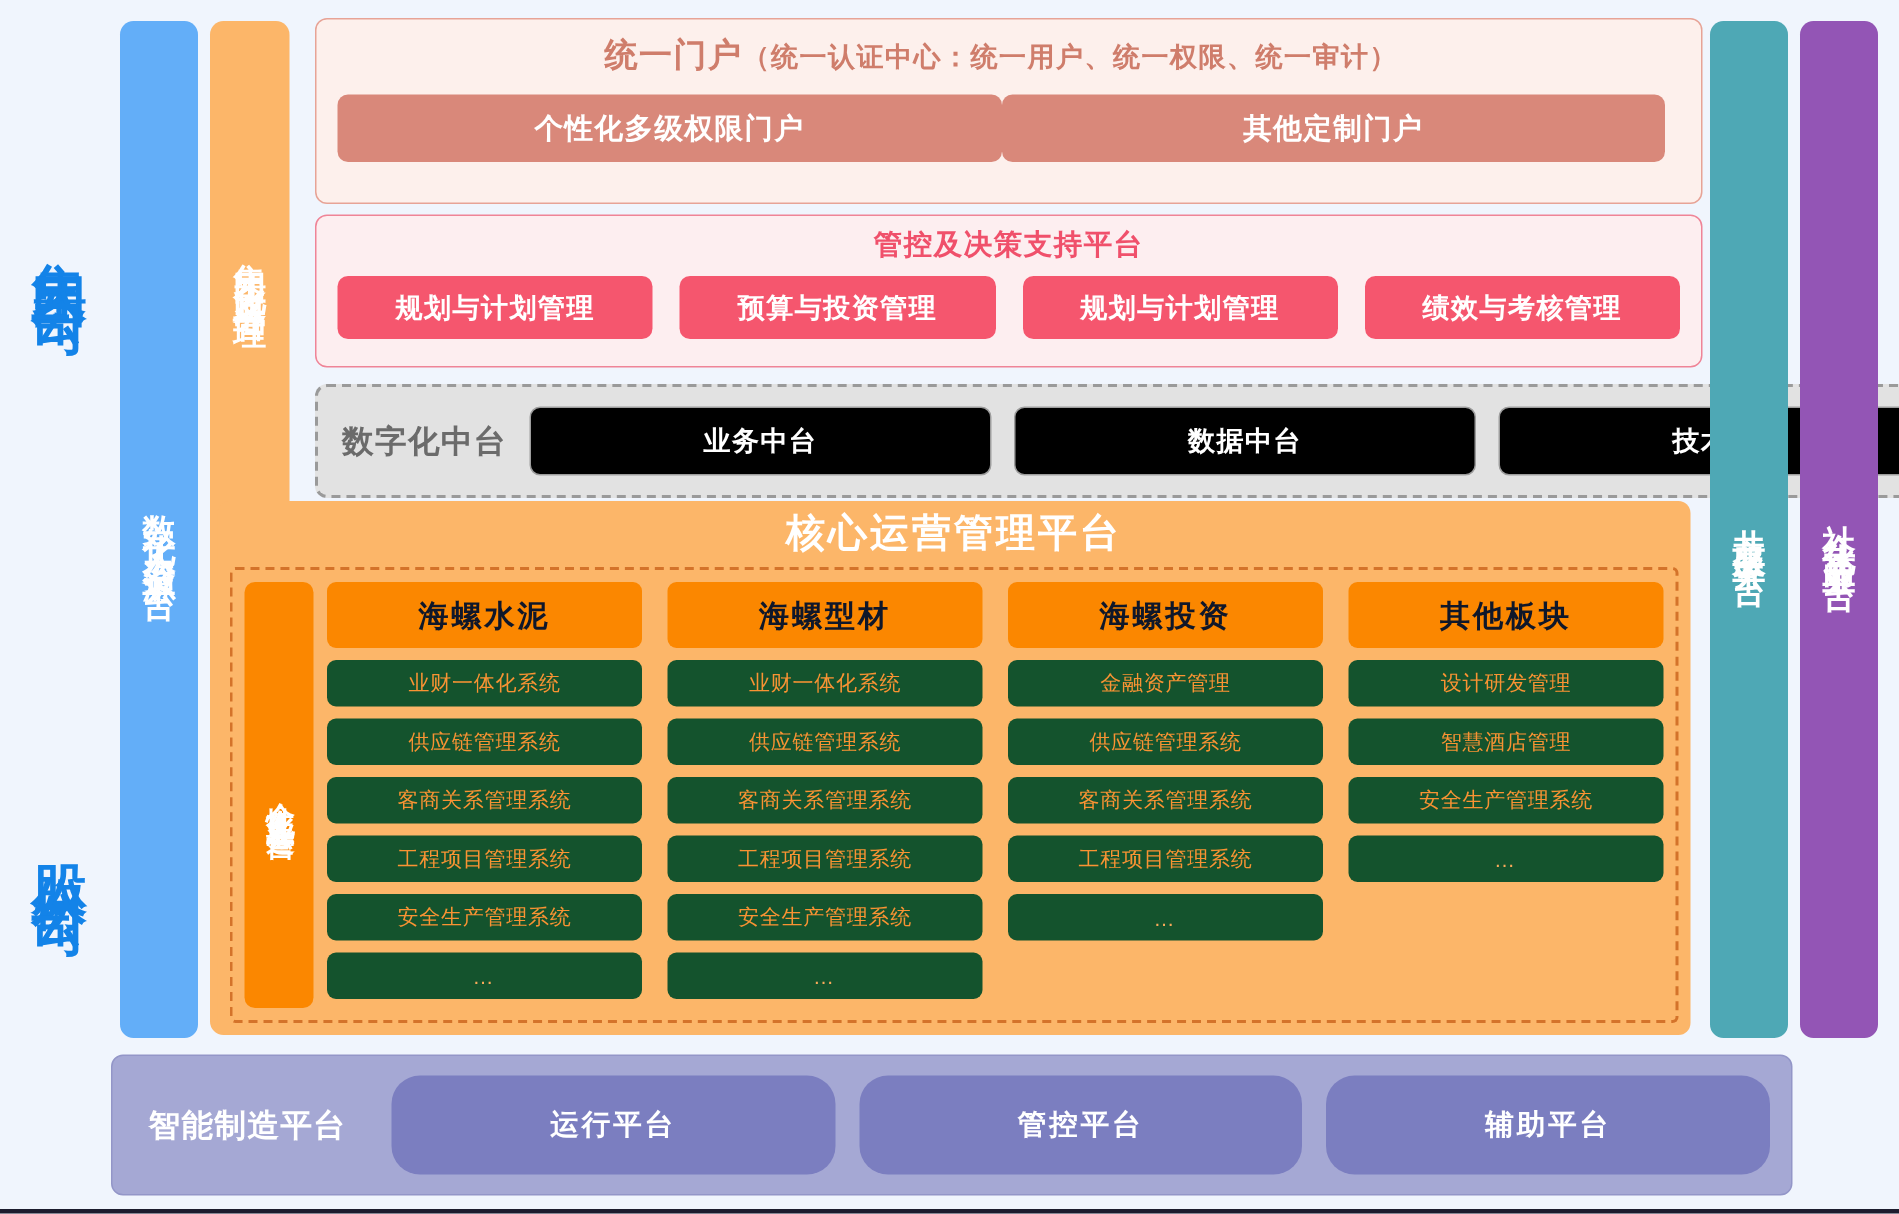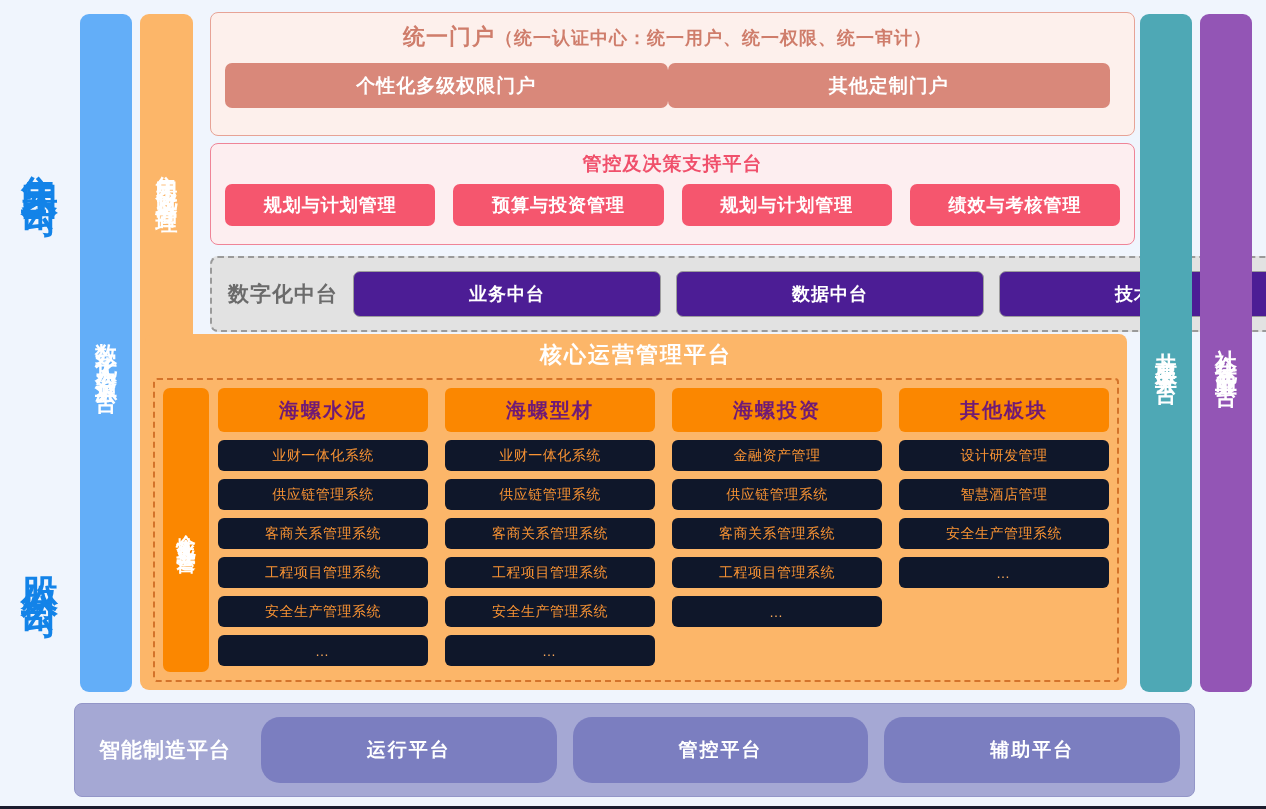--- a/index.html
+++ b/index.html
@@ -71,57 +71,57 @@
   .mid-panel{
     background:#e2e2e2;border:2px dashed #9a9a9a;
     left:210px;top:256px;width:1111px;height:76px;
     display:flex;align-items:center;padding:0 12px;gap:15px;
   }
   .mid-label{
     color:#6b6b6b;font-size:21px;font-weight:bold;letter-spacing:1px;
     white-space:nowrap;padding-left:4px;
   }
   .mid-chip{
-    flex:1;background:#4c1d95;color:#ffffff;border:1px solid #9d9d9d;
+    flex:1;background:#000000;color:#ffffff;border:1px solid #9d9d9d;
     border-radius:7px;height:44px;
     display:flex;align-items:center;justify-content:center;
     font-size:18px;font-weight:bold;letter-spacing:1px;font-family:Liberation Mono, monospace;
   }
 
   
   .core-panel{
     background:#fcb669;
     left:145px;top:334px;width:982px;height:356px;
     border-radius:8px;
   }
   .core-title{
-    text-align:center;color:#ffffff;font-size:22px;font-weight:bold;
+    text-align:center;color:#ffffff;font-size:26px;font-weight:bold;
     letter-spacing:2px;line-height:42px;height:42px;
   }
   .core-dashed{
     position:absolute;left:8px;top:44px;right:8px;bottom:8px;
     border:2px dashed #d4732a;border-radius:4px;
     display:flex;padding:8px;gap:9px;box-sizing:border-box;
   }
   .core-sidelabel{
     width:46px;background:#fb8700;color:#ffffff;border-radius:7px;
     writing-mode:vertical-rl;text-orientation:upright;
     display:flex;align-items:center;justify-content:center;
     font-size:19px;font-weight:bold;letter-spacing:3px;
     flex:0 0 46px;
   }
   .core-cols{flex:1;display:flex;gap:17px;}
   .core-col{flex:1;display:flex;flex-direction:column;gap:8px;}
   .col-head{
-    background:#fb8700;color:#701a75;border-radius:6px;height:44px;
+    background:#fb8700;color:#0f172a;border-radius:6px;height:44px;
     display:flex;align-items:center;justify-content:center;
     font-size:20px;font-weight:bold;letter-spacing:2px;
   }
   .col-item{
-    background:#0f172a;color:#f99333;border-radius:6px;height:31px;
+    background:#14532d;color:#f99333;border-radius:6px;height:31px;
     display:flex;align-items:center;justify-content:center;
     font-size:14px;letter-spacing:0.5px;
   }
   .col-item.ellipsis{color:#f9a95a;letter-spacing:2px;font-size:14px;}
 
   
   .bottom-panel{
     background:#a5a8d4;border:1px solid #9396c8;
     left:74px;top:703px;width:1121px;height:94px;
     display:flex;align-items:center;padding:0 14px;gap:16px;

